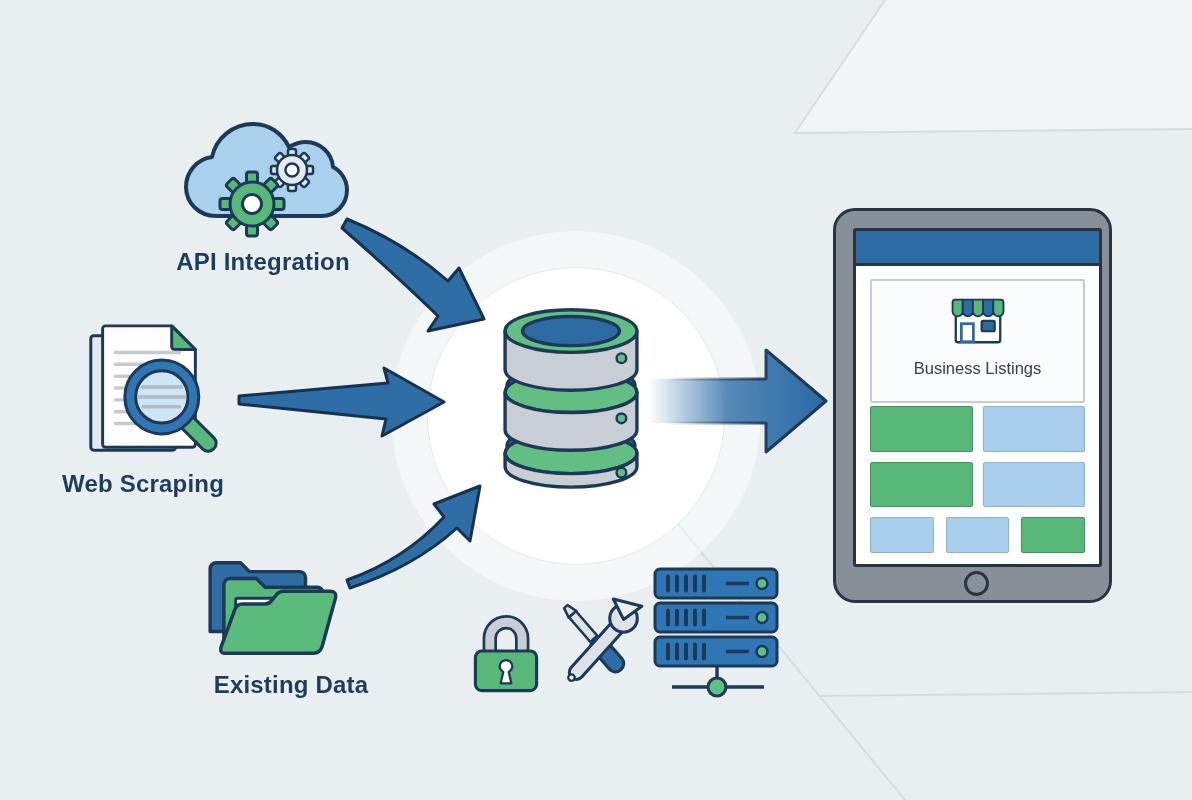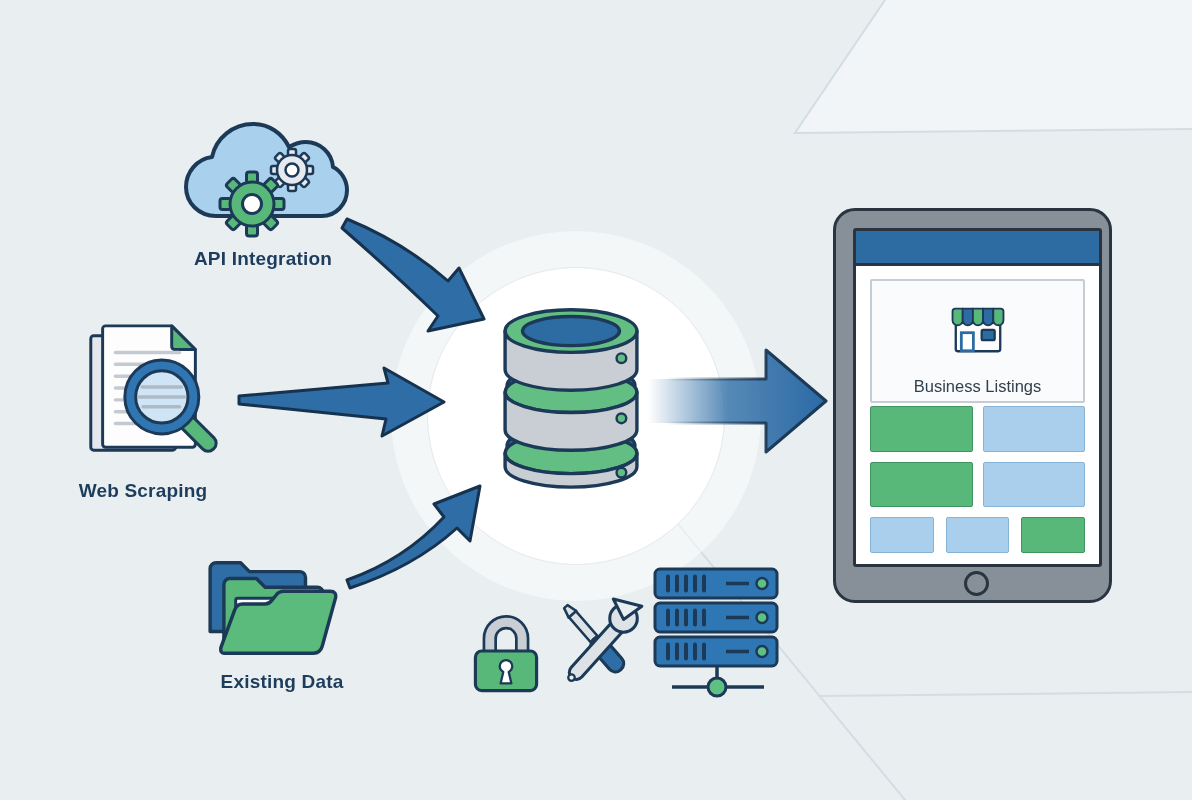--- a/index.html
+++ b/index.html
@@ -3,37 +3,37 @@
 <meta charset="utf-8">
 <style>
   html,body{margin:0;padding:0;}
   body{font-family:"Liberation Sans","DejaVu Sans",sans-serif;background:#e9eef1;}
   #stage{position:relative;width:1192px;height:800px;background:var(--background,#e9eef1);overflow:hidden;}
   .abs{position:absolute;}
   svg{display:block;overflow:visible;}
 
   
   .src-label{position:absolute;width:200px;text-align:center;font-weight:bold;
-             font-size:19px;color:#1e3c5b;letter-spacing:.2px;}
+             font-size:24px;color:#1e3c5b;letter-spacing:.2px;}
 
   
   .hub-circle{position:absolute;left:427px;top:267px;width:296px;height:296px;border-radius:50%;
               background:#ffffff;border:1.5px solid #e3e9ed;
               box-shadow:0 0 0 36px rgba(255,255,255,.5);}
 
   
   .tablet{position:absolute;left:833px;top:208px;width:279px;height:395px;box-sizing:border-box;
           background:var(--tablet_frame,#878f99);border:3px solid #2a3440;border-radius:22px;}
   .screen{position:absolute;left:17px;top:17px;width:249px;height:339px;box-sizing:border-box;
           background:#ffffff;border:3px solid #2a3440;border-radius:3px;overflow:hidden;}
   .topbar{position:absolute;left:0;top:0;right:0;height:32px;background:var(--tablet_bar,#2d6ca3);
           border-bottom:3px solid #2a3440;}
   .cards{position:absolute;left:14px;right:14px;top:48px;height:124px;display:flex;gap:10px;}
   .card{flex:1;box-sizing:border-box;border:2px solid #c6ccd3;background:#fafbfc;border-radius:2px;
-        display:flex;flex-direction:column;align-items:center;justify-content:flex-end;padding-bottom:4px;}
+        display:flex;flex-direction:column;align-items:center;justify-content:flex-end;padding-bottom:22px;}
   .card .icon-wrap{flex:1;display:flex;align-items:center;justify-content:center;width:100%;}
   .card-label{font-size:16.5px;line-height:1.2;color:#33404e;text-align:center;}
   .blocks-row{position:absolute;left:14px;right:14px;display:flex;gap:10px;}
   .row1{top:175px;height:46px;}
   .row2{top:231px;height:45px;}
   .row3{top:286px;height:36px;gap:12px;}
   .block{flex:1;border-radius:2px;box-sizing:border-box;}
   .block.green{background:var(--green,#57b87a);border:1.5px solid #3f9560;}
   .block.blue{background:var(--light_blue,#a9cfec);border:1.5px solid #87b3d6;}
   .home-button{position:absolute;left:128px;top:360px;width:25px;height:25px;border-radius:50%;
@@ -126,29 +126,29 @@
       <circle cx="88" cy="82" r="32" fill="#cfe4f5" stroke="#2f76b3" stroke-width="11"></circle>
       <circle cx="88" cy="82" r="37.5" fill="none" stroke="#1c3a57" stroke-width="3"></circle>
       <circle cx="88" cy="82" r="26.5" fill="none" stroke="#1c3a57" stroke-width="3"></circle>
       <g stroke="#aebbc7" stroke-width="3.5" stroke-linecap="round">
         <line x1="68" y1="72" x2="108" y2="72"></line>
         <line x1="65" y1="82" x2="111" y2="82"></line>
         <line x1="69" y1="92" x2="106" y2="92"></line>
       </g>
     </g>
   </svg>
-  <div class="src-label" style="left:43px;top:470px;margin-top:10px;">Web Scraping</div>
+  <div class="src-label" style="left:43px;top:470px;">Web Scraping</div>
 
   <svg class="abs" width="148" height="116" viewBox="0 0 150 118" style="left:202px;top:549px;">
     <path d="M8,20 a6,6 0 0 1 6,-6 h25 l9,9 h51 a6,6 0 0 1 6,6 v55 h-97 z" fill="#2e6da6" stroke="#1c3a57" stroke-width="3.5" stroke-linejoin="round"></path>
     <path d="M22,36 a6,6 0 0 1 6,-6 h27 l9,9 h53 a6,6 0 0 1 6,6 v48 h-101 z" fill="#57b87a" stroke="#1c3a57" stroke-width="3.5" stroke-linejoin="round"></path>
     <rect x="34" y="50" width="74" height="46" rx="2" fill="#fcfdfe" stroke="#1c3a57" stroke-width="3"></rect>
     <path d="M22,106 Q18,106 19,100 L33,62 Q35,56 41,56 L64,56 Q68,56 71,52 L75,47 Q78,43 83,43 L130,43 Q137,43 135.5,50 L122,99 Q120,106 113,106 Z" fill="#5abb7c" stroke="#1c3a57" stroke-width="3.5" stroke-linejoin="round"></path>
   </svg>
-  <div class="src-label" style="left:182px;top:671px;">Existing Data</div>
+  <div class="src-label" style="left:191px;top:671px;">Existing Data</div>
 
   <svg class="abs" width="146" height="190" viewBox="0 0 150 196" style="left:498px;top:302px;">
     <g stroke="#1c3a57" stroke-width="3.5" stroke-linejoin="round">
       <ellipse cx="75" cy="148" rx="66" ry="20" fill="#2d6ca3"></ellipse>
       <ellipse cx="75" cy="156" rx="68" ry="21" fill="#62be83"></ellipse>
       <path d="M7,156 L7,170 A68,21 0 0 0 143,170 L143,156 A68,21 0 0 1 7,156 Z" fill="#c9ced4"></path>
       <ellipse cx="75" cy="86" rx="66" ry="20" fill="#2d6ca3"></ellipse>
       <ellipse cx="75" cy="93" rx="68" ry="21" fill="#62be83"></ellipse>
       <path d="M7,93 L7,132 A68,21 0 0 0 143,132 L143,93 A68,21 0 0 1 7,93 Z" fill="#c9ced4"></path>
       <path d="M7,30 L7,70 A68,21 0 0 0 143,70 L143,30 A68,21 0 0 1 7,30 Z" fill="#c9ced4"></path>

